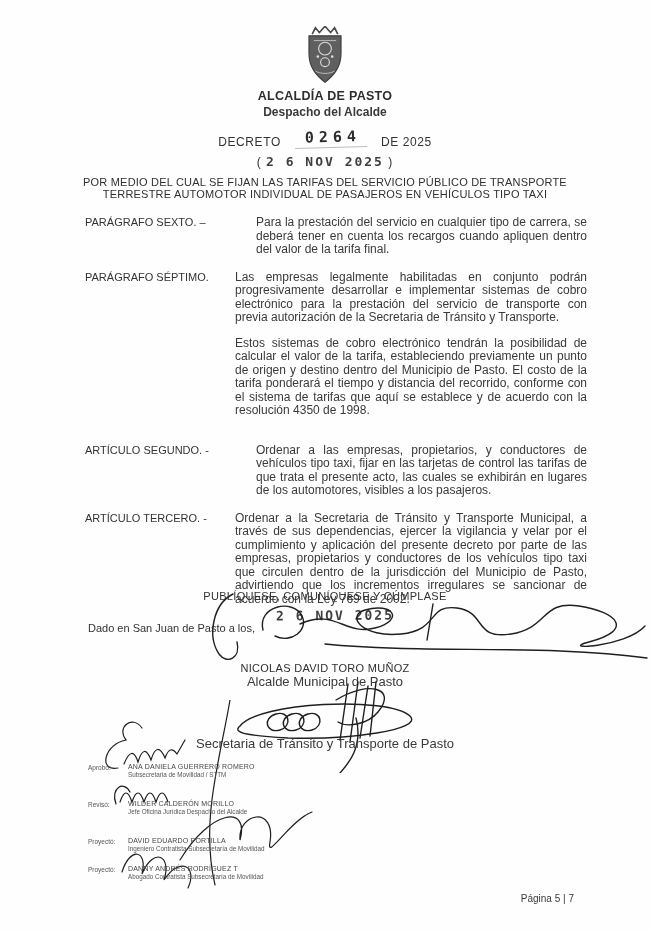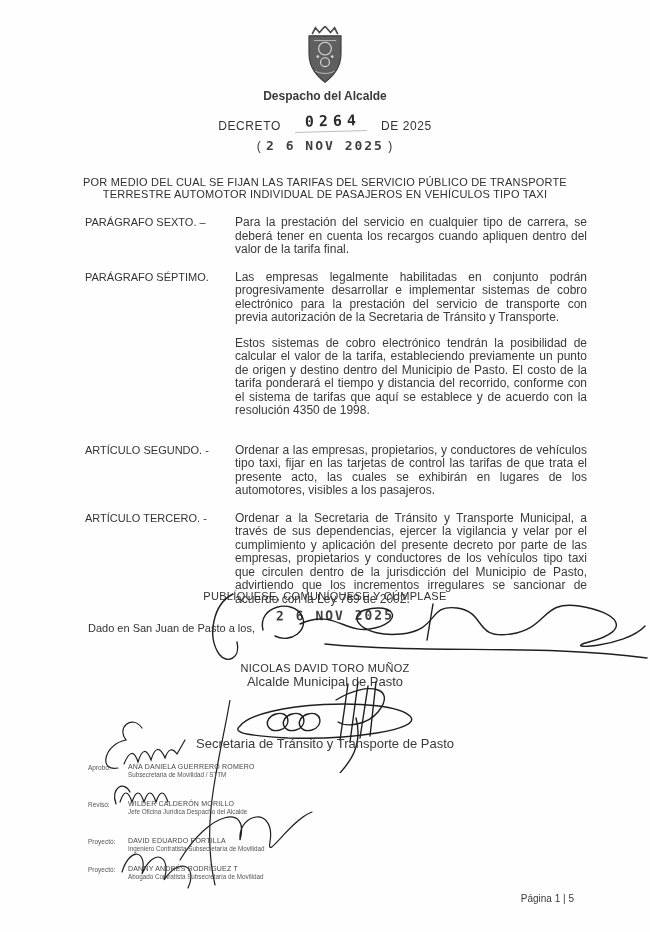--- a/index.html
+++ b/index.html
@@ -27,21 +27,21 @@
   .stamp{
     font-family:"DejaVu Sans Mono", monospace; font-size:13px;
     letter-spacing:2px; color:#3f3f3f; font-weight:bold;
   }
   
   .doc-title{position:absolute; top:177px; left:40px; right:40px; text-align:center;
     font-size:11px; line-height:11.5px; color:#303030; letter-spacing:.2px;}
   
   .clauses{position:absolute; top:216px; left:85px; width:502px;}
   .clause{display:flex; margin-bottom:12px;}
-  .clause.gap-md{margin-bottom:14px;}
+  .clause.gap-md{margin-bottom:14px;gap:21px;}
   .clause.gap-lg{margin-bottom:26px;}
   .clause-label{flex:0 0 150px; font-size:11px; line-height:13.5px; color:#333;}
   .clause-body{flex:1; font-size:12px; line-height:13.5px; text-align:justify; color:#3a3a3a;}
   
   .publish-line{position:absolute; top:590px; left:0; right:0; text-align:center;
     font-size:11px; letter-spacing:.3px; color:#303030;}
   .date-stamp-2{position:absolute; top:606px; left:0; right:0; text-align:center;
     transform:translateX(10px) rotate(-.5deg);}
   .place-line{position:absolute; top:622px; left:88px; font-size:11px; color:#333;}
   .sig{position:absolute; pointer-events:none;}
@@ -75,20 +75,21 @@
   <div class="header">
     <svg class="crest" width="48" height="58" viewBox="0 0 60 72">
       <path d="M14,10 L18,2 L23,8 L30,0 L37,8 L42,2 L46,10" fill="none" stroke="#4a4a4a" stroke-width="2"></path>
       <path d="M10,12 H50 V34 C50,52 40,62 30,70 C20,62 10,52 10,34 Z" fill="#5f5f5f" stroke="#3e3e3e" stroke-width="1.5"></path>
       <circle cx="30" cy="28" r="8" fill="none" stroke="#dcdcdc" stroke-width="1.4"></circle>
       <circle cx="30" cy="45" r="5.5" fill="none" stroke="#dcdcdc" stroke-width="1.4"></circle>
       <path d="M16,18 H44 M18,56 C24,60 36,60 42,56" fill="none" stroke="#d0d0d0" stroke-width="1"></path>
       <circle cx="21" cy="38" r="1.6" fill="#dcdcdc"></circle>
         <circle cx="39" cy="38" r="1.6" fill="#dcdcdc"></circle>
     </svg>
+    <div class="org-name">ALCALDÍA DE PASTO</div>
     <div class="office">Despacho del Alcalde</div>
     <div class="decree-line">
       <span class="decree-word">DECRETO</span><span class="decree-number">0264</span><span class="decree-year">DE 2025</span>
     </div>
     <div class="decree-date">
       <span>(</span>
       <span class="stamp">2 6 NOV 2025</span>
       <span>)</span>
     </div>
   </div>
@@ -180,15 +181,15 @@
     </div>
   </div>
   <div class="approval approval-4">
     <div class="role">Proyectó:</div>
     <div>
       <div class="name">DANNY ANDRÉS RODRÍGUEZ T</div>
       <div class="position">Abogado Contratista Subsecretaría de Movilidad</div>
     </div>
   </div>
 
-  <div class="page-number">Página 1 | 5</div>
+  <div class="page-number">Página 5 | 7</div>
 
 </div>
 
 </body></html>

